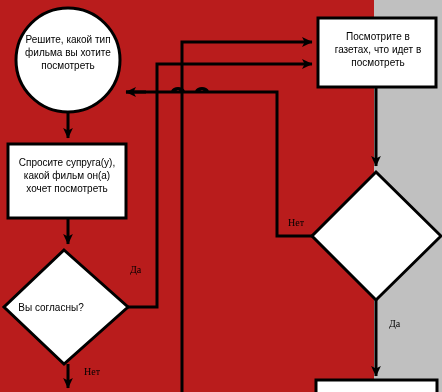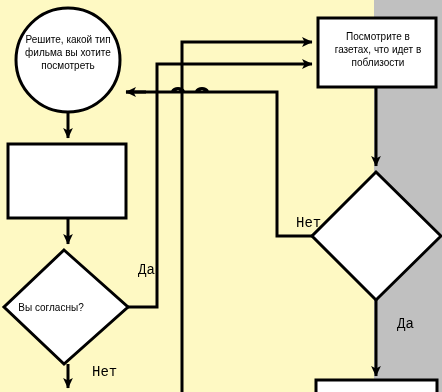--- a/index.html
+++ b/index.html
@@ -10,21 +10,21 @@
   body {
     width: 442px;
     height: 392px;
     overflow: hidden;
     font-family: "Liberation Sans", sans-serif;
   }
   #canvas {
     position: relative;
     width: 374px;
     height: 392px;
-    background: #fef9c3;
+    background: #b91c1c;
   }
   #flow-svg {
     position: absolute;
     left: 0;
     top: 0;
     width: 442px;
     height: 392px;
     display: block;
   }
   .node-text {
@@ -33,26 +33,25 @@
     color: #000000;
     font-family: "Liberation Sans", sans-serif;
     font-size: 10px;
     line-height: 13px;
     white-space: pre-line;
     pointer-events: none;
   }
   .edge-label {
     position: absolute;
     color: #000000;
-    font-family: Liberation Mono, monospace;
-    font-size: 14px;
+    font-family: Liberation Serif, serif;
+    font-size: 10px;
     line-height: 12px;
     white-space: nowrap;
     pointer-events: none;
-    margin-left: 8px;
   }
   .t-start  { left: 24px;  top: 33px;  width: 88px; }
   .t-ask    { left: 12px;  top: 156px; width: 110px; }
   .t-agree  { left: 1px;  top: 301px; width: 100px; }
   .t-papers { left: 322px; top: 30px;  width: 112px; }
   .t-near   { left: 326px; top: 206px; width: 100px; }
 
   .l-da1  { left: 130px; top: 264px; }
   .l-net1 { left: 84px;  top: 366px; }
   .l-net2 { left: 288px; top: 217px; }
@@ -101,26 +100,29 @@
 
     <path d="M157,307 L157,392" fill="none" stroke="#000000" stroke-width="3" opacity="0"></path>
 
     <path d="M376,300 L376,376" fill="none" stroke="#000000" stroke-width="3" marker-end="url(#ar)"></path>
   </svg>
 
   <div class="node-text t-start">Решите, какой тип
 фильма вы хотите
 посмотреть</div>
 
+  <div class="node-text t-ask">Спросите супруга(у),
+какой фильм он(а)
+хочет посмотреть</div>
 
   <div class="node-text t-agree">Вы согласны?</div>
 
   <div class="node-text t-papers">Посмотрите в
 газетах, что идет в
-поблизости</div>
+посмотреть</div>
 
 
   <div class="edge-label l-da1">Да</div>
 
   <div class="edge-label l-net1">Нет</div>
 
   <div class="edge-label l-net2">Нет</div>
 
   <div class="edge-label l-da2">Да</div>
 

